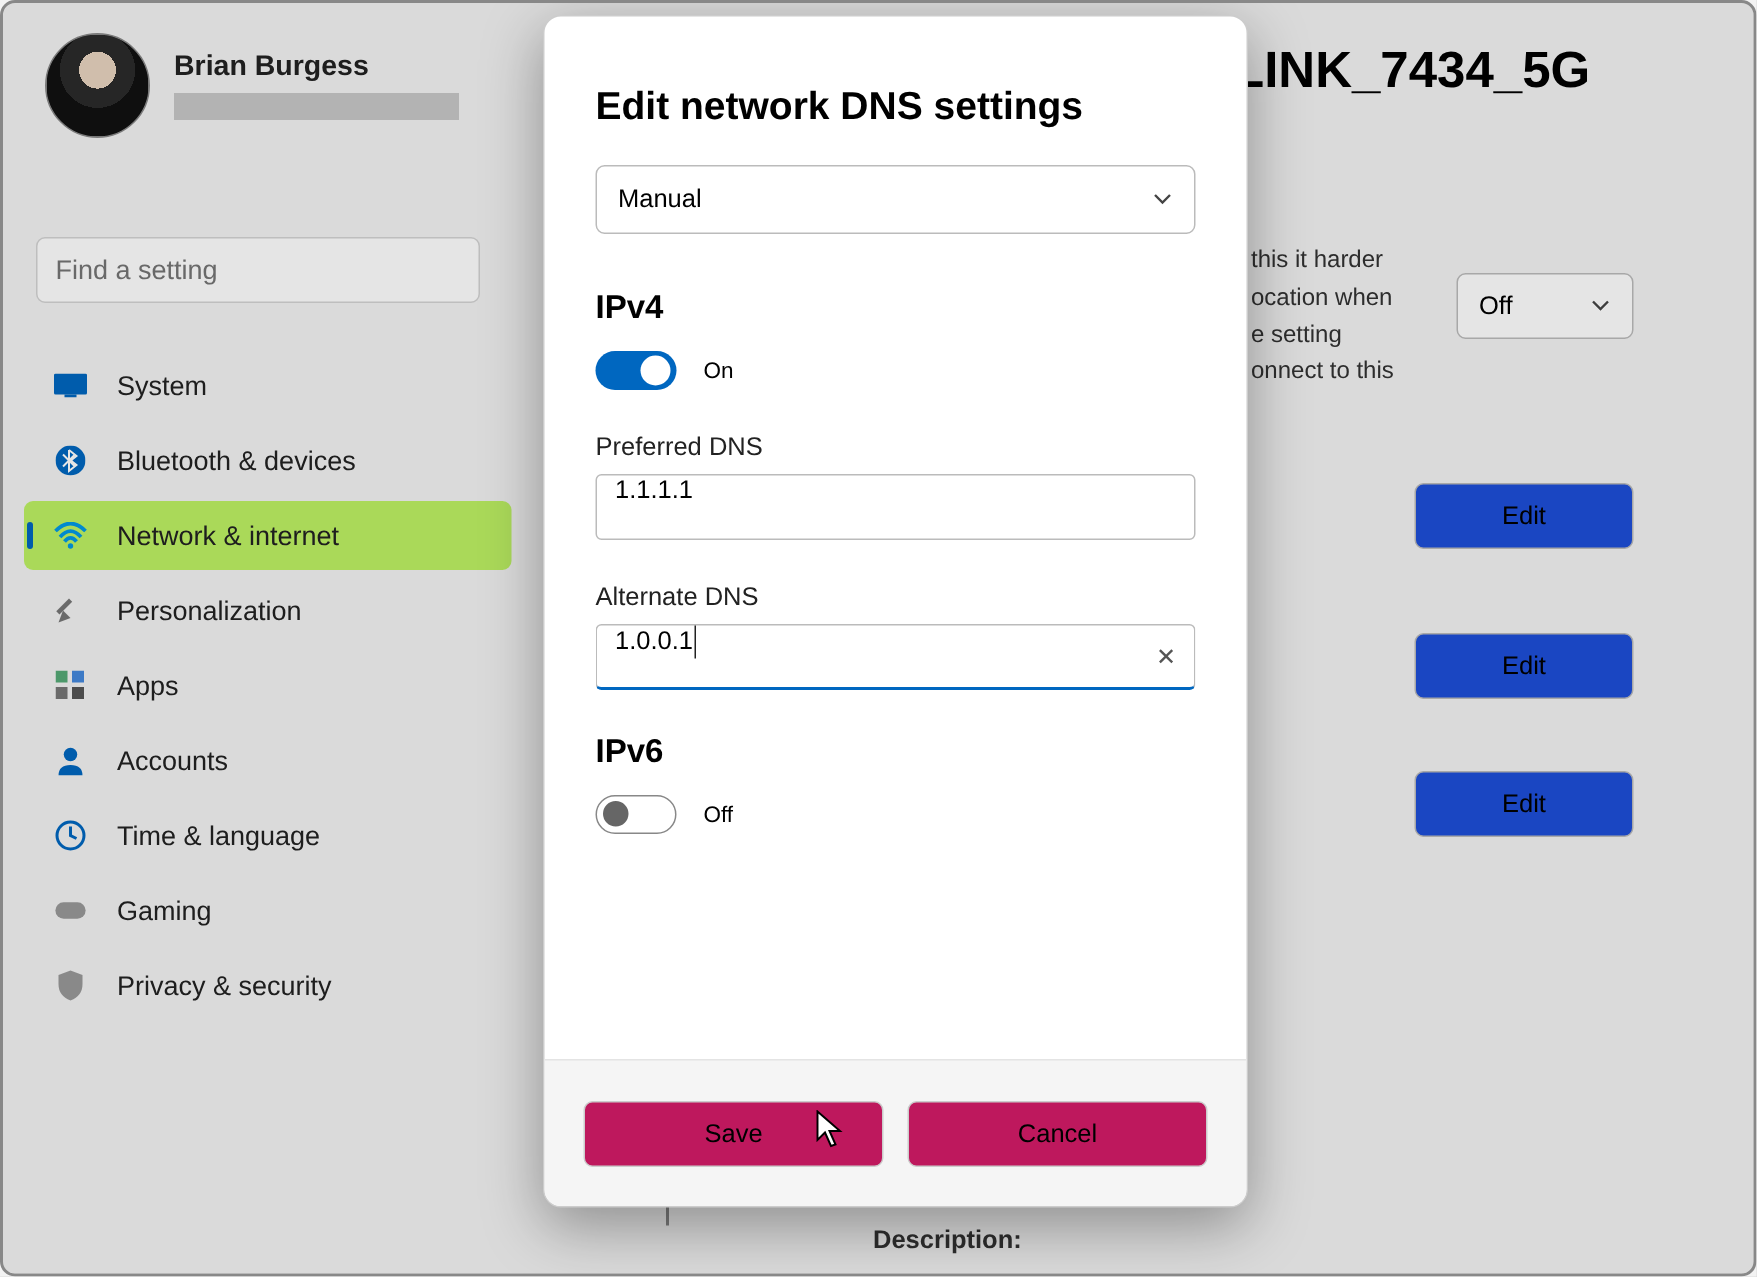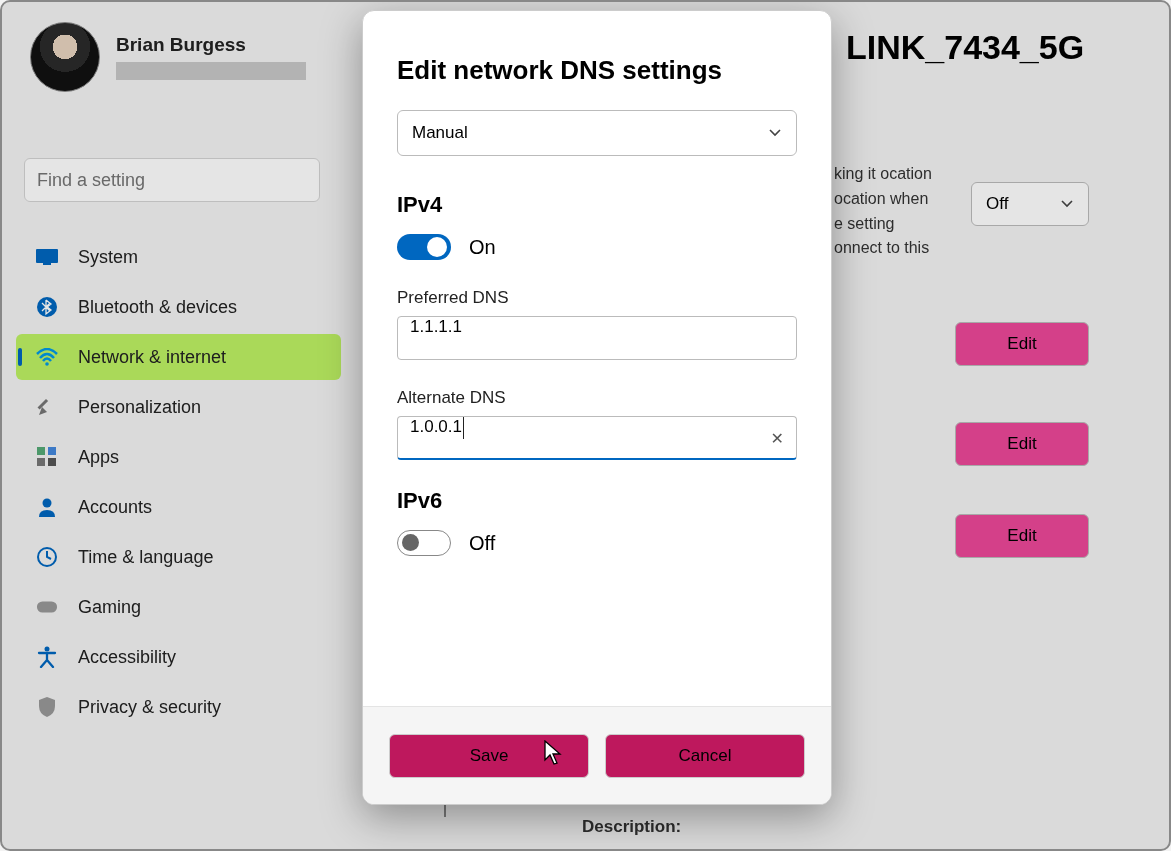--- a/index.html
+++ b/index.html
@@ -18,39 +18,39 @@
   .search input { flex: 1; border: none; font-size: 18px; outline: none; background: transparent; }
   
   .sidebar { position: absolute; left: 14px; top: 232px; width: 325px; }
   .side-item { display: flex; align-items: center; gap: 20px; padding: 12px 18px 12px 20px; font-size: 18px; color: #222; border-radius: 6px; margin-bottom: 4px; cursor: default; position: relative; }
   .side-item.active { background: #bef264; }
   .side-item.active::before { content:""; position:absolute; left:2px; top:14px; bottom:14px; width:4px; background:#0067c0; border-radius:3px; }
   .side-item .ico { width: 22px; height: 22px; display: flex; align-items: center; justify-content: center; color:#0067c0; }
   .breadcrumb-title { font-size: 34px; font-weight: 600; position: absolute; right: 0; top: 0; }
   .info-text { position: absolute; right: 0; top: 140px; width: 330px; font-size: 16px; color: #333; line-height: 1.55; text-align: left; }
   .off-dd { position: absolute; right: 80px; top: 180px; width: 118px; height: 44px; background:#fff; border:1px solid #bbb; border-radius:6px; display:flex; align-items:center; justify-content:space-between; padding:0 14px; font-size:17px; }
-  .edit-btn { width:134px; height:44px; background:#ec4899; border:1px solid #bbb; border-radius:6px; font-size:17px; display:flex; align-items:center; justify-content:center; }
+  .edit-btn { width:146px; height:44px; background:#1d4ed8; border:1px solid #bbb; border-radius:6px; font-size:17px; display:flex; align-items:center; justify-content:center; }
   .edit-1 { position:absolute; right:80px; top:320px; }
   .edit-2 { position:absolute; right:80px; top:420px; }
   .copy-btn { position:absolute; right:80px; top:512px; }
   .descr { position:absolute; left:580px; top:815px; font-size:17px; color:#333;font-weight:bold; }
   .vline { position:absolute; left:442px; top:775px; width:2px; height:40px; background:#888; }
   
   .dialog { position:absolute; z-index:10; left:360px; top:8px; width:470px; height:795px; background:#fff; border-radius:12px; border:1px solid #ccc; box-shadow:0 12px 40px rgba(0,0,0,0.35); display:flex; flex-direction:column; overflow:hidden; }
   .dialog-body { flex:1; padding:44px 34px 20px; overflow:auto; }
   .dialog h1 { font-size:26px; font-weight:600; margin-bottom:24px; }
   .select { width:100%; height:46px; border:1px solid #bbb; border-radius:6px; padding:16px 14px; display:flex; align-items:center; justify-content:space-between; font-size:17px; margin-bottom:36px; }
   .sec-title { font-size:22px; font-weight:600; margin-bottom:16px; }
   .toggle-row { display:flex; align-items:center; gap:18px; margin-bottom:28px; }
   .toggle { width:54px; height:26px; border-radius:14px; position:relative; }
   .toggle.on { background:#0067c0; }
   .toggle.on::after { content:""; position:absolute; width:20px; height:20px; background:#fff; border-radius:50%; right:4px; top:3px; }
   .toggle.off { background:#fff; border:1.5px solid #888; }
   .toggle.off::after { content:""; position:absolute; width:17px; height:17px; background:#666; border-radius:50%; left:4px; top:3px; }
-  .toggle-lab { font-size:20px; }
+  .toggle-lab { font-size:15px; }
   .field-label { font-size:17px; margin-bottom:8px; color:#222; }
   .tinput { width:100%; height:44px; border:1px solid #bbb; border-radius:4px; padding:0 12px; font-size:17px; margin-bottom:28px; position:relative; }
   .tinput.focused { border-bottom:2.5px solid #0067c0; }
   .tinput .clear { position:absolute; right:12px; top:50%; transform:translateY(-50%); font-size:16px; color:#555; }
   .dialog-footer { height:98px; background:#f5f5f5; border-top:1px solid #e4e4e4; display:flex; align-items:center; justify-content:center; gap:16px; padding:0 26px; }
   .dbtn { flex:1; height:44px; background:#be185d; border:1px solid #ccc; border-radius:6px; font-size:17px; }
   .cursor { position:absolute; z-index:20; left:542px; top:738px; }
   .chev { display:inline-block; }
 </style>
 </head>
@@ -141,40 +141,31 @@
       </div>
       <div class="side-item">
         <span class="ico" style="color:#777">
           <svg width="24" height="16" viewBox="0 0 24 16">
               <rect x="1" y="2" width="22" height="12" rx="6" fill="#999"></rect>
             </svg>
         </span>
         <span>Gaming</span>
       </div>
       <div class="side-item">
-        <span class="ico">
-          <svg width="20" height="22" viewBox="0 0 20 22">
-              <circle cx="10" cy="3" r="2.5" fill="#0067c0"></circle>
-              <path d="M2 7 L18 7 M10 7 L10 14 M10 14 L4 21 M10 14 L16 21" stroke="#0067c0" stroke-width="2.3" fill="none" stroke-linecap="round"></path>
-            </svg>
-        </span>
-        <span>Accessibility</span>
-      </div>
-      <div class="side-item">
         <span class="ico" style="color:#777">
           <svg width="18" height="22" viewBox="0 0 18 22">
               <path d="M9 1 L17 4 L17 10 Q17 18 9 21 Q1 18 1 10 L1 4 Z" fill="#999"></path>
             </svg>
         </span>
         <span>Privacy &amp; security</span>
       </div>
     </div>
 
-    <div class="breadcrumb-title" style="left:844px; top:26px; position:absolute;">LINK_7434_5G</div>
-    <div class="info-text" style="left:832px; top:160px; position:absolute; white-space:pre;">king it ocation
+    <div class="breadcrumb-title" style="left:820px; top:26px; position:absolute;">LINK_7434_5G</div>
+    <div class="info-text" style="left:832px; top:160px; position:absolute; white-space:pre;">this it harder
 ocation when
 e setting
 onnect to this</div>
     <div class="off-dd">
       <span>Off</span>
       <span class="chev">
         <svg width="14" height="10" viewBox="0 0 14 10">
             <path d="M2 2 L7 7 L12 2" stroke="#444" stroke-width="1.6" fill="none"></path>
           </svg>
       </span>

